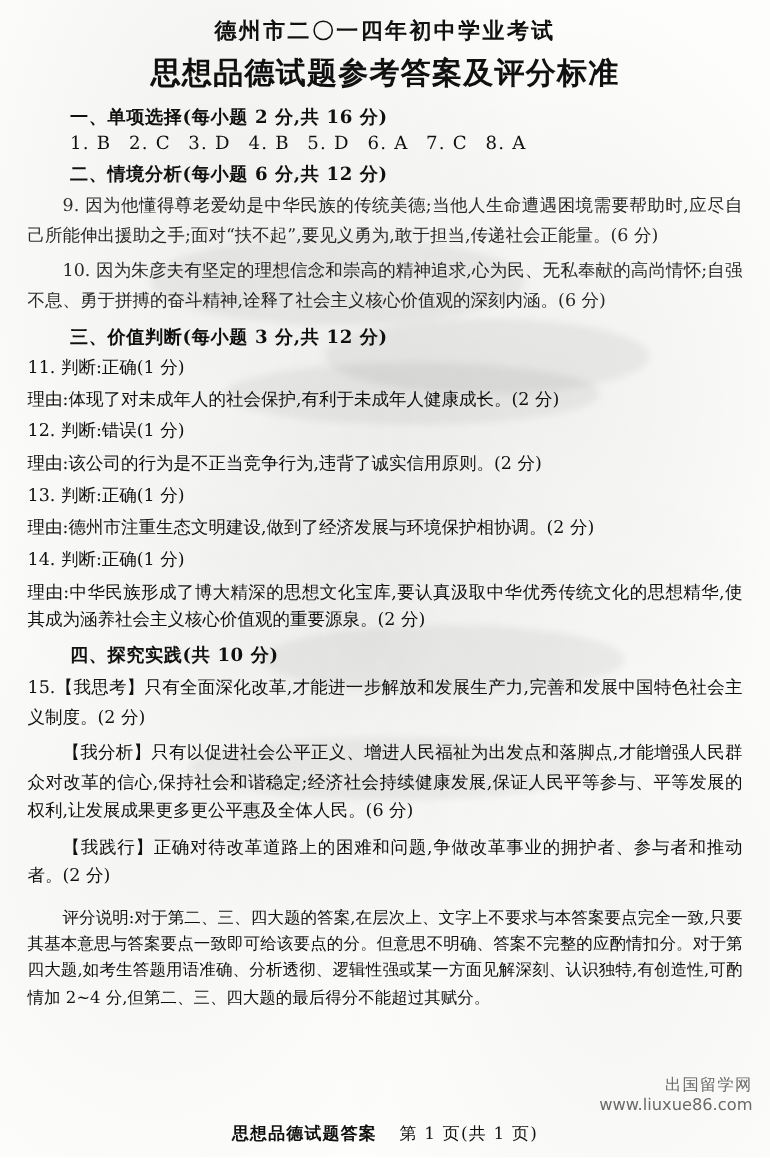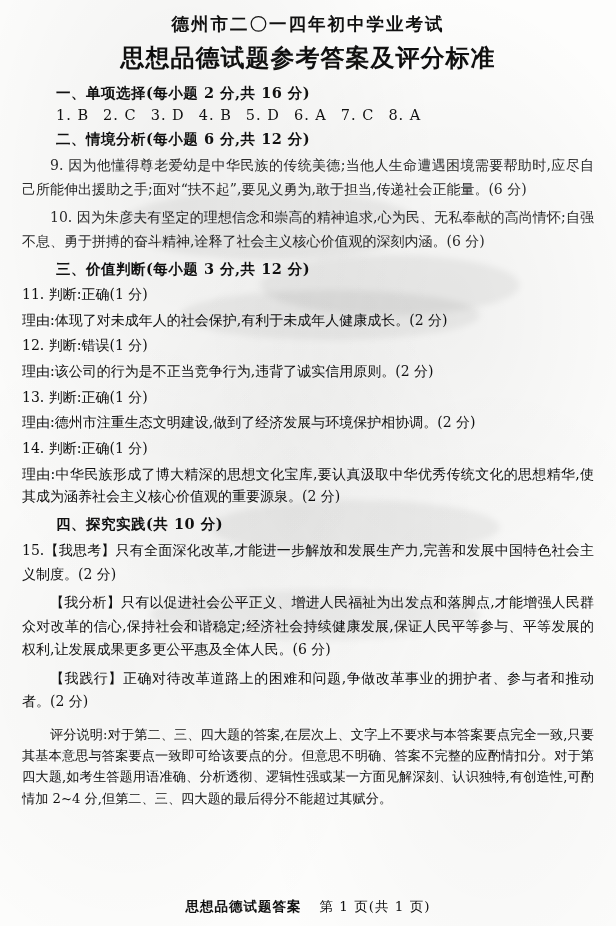--- a/index.html
+++ b/index.html
@@ -171,18 +171,22 @@
   <div class="line indent">14. 判断:正确(1 分)</div>
   <div class="line">理由:中华民族形成了博大精深的思想文化宝库,要认真汲取中华优秀传统文化的思想精华,使其成为涵养社会主义核心价值观的重要源泉。(2 分)</div>
 
   <div class="sec-head">四、探究实践(共 10 分)</div>
   <div class="para">15.【我思考】只有全面深化改革,才能进一步解放和发展生产力,完善和发展中国特色社会主义制度。(2 分)</div>
   <div class="para first-indent">【我分析】只有以促进社会公平正义、增进人民福祉为出发点和落脚点,才能增强人民群众对改革的信心,保持社会和谐稳定;经济社会持续健康发展,保证人民平等参与、平等发展的权利,让发展成果更多更公平惠及全体人民。(6 分)</div>
   <div class="para first-indent">【我践行】正确对待改革道路上的困难和问题,争做改革事业的拥护者、参与者和推动者。(2 分)</div>
 
   <div class="note-block first-indent" style="text-indent:28px;">评分说明:对于第二、三、四大题的答案,在层次上、文字上不要求与本答案要点完全一致,只要其基本意思与答案要点一致即可给该要点的分。但意思不明确、答案不完整的应酌情扣分。对于第四大题,如考生答题用语准确、分析透彻、逻辑性强或某一方面见解深刻、认识独特,有创造性,可酌情加 2~4 分,但第二、三、四大题的最后得分不能超过其赋分。</div>
 
+  <div class="watermark">
+    <span class="wm-top">出国留学网</span>
+    <span class="wm-bot">www.liuxue86.com</span>
+  </div>
 
   <div class="footer">
     <span>思想品德试题答案</span><span class="pg">第 1 页(共 1 页)</span>
   </div>
 
 </div>
 
 </body></html>

